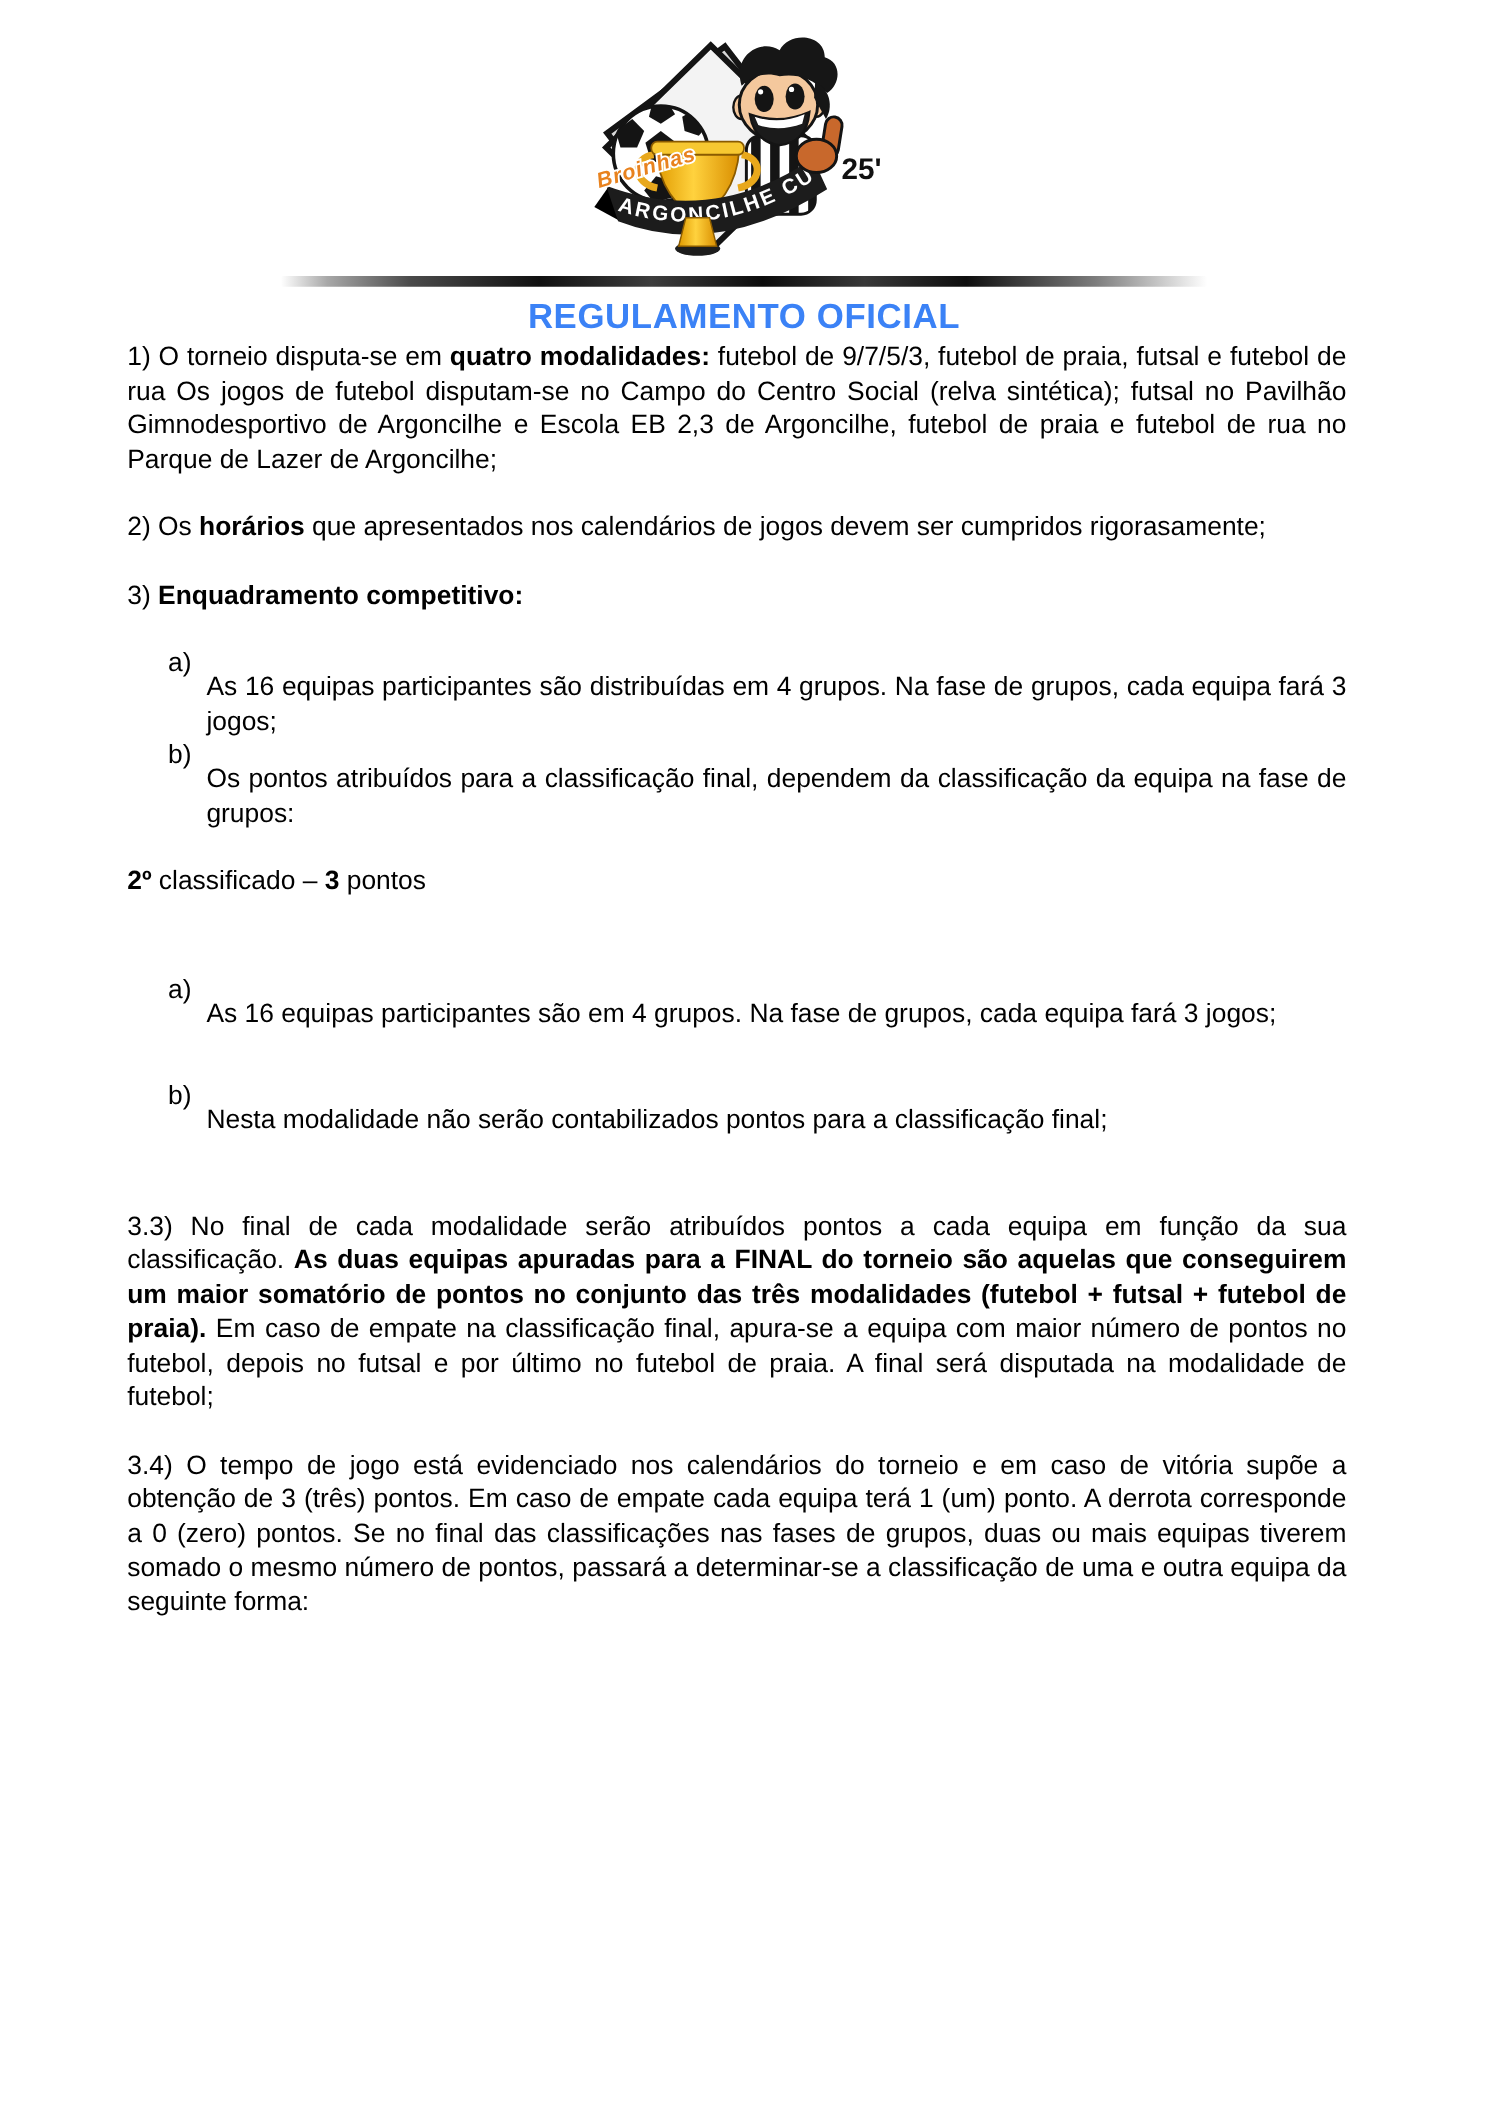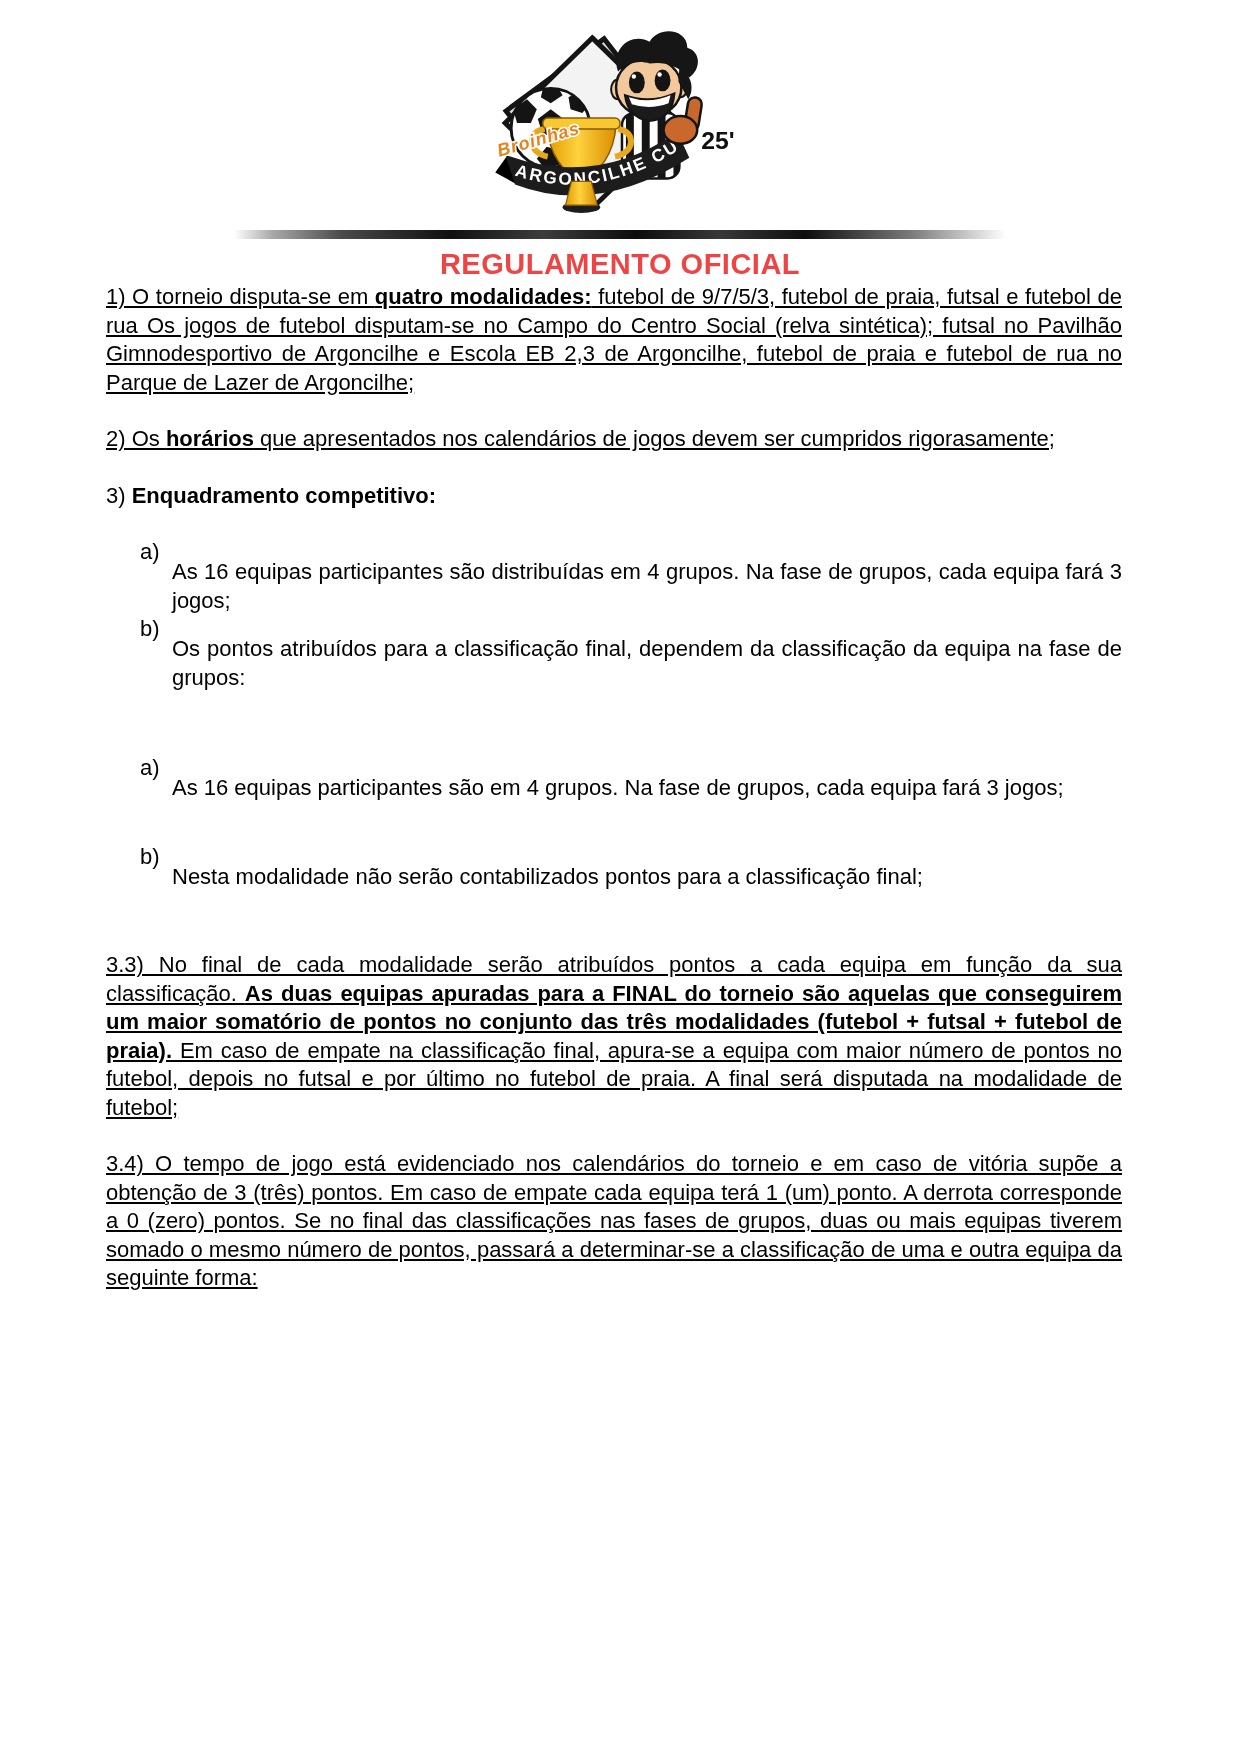--- a/index.html
+++ b/index.html
@@ -26,31 +26,31 @@
       #3d3d3d 40%, #0c0c0c 52%, #383838 63%, #0e0e0e 74%,
       #7d7d7d 88%, #ffffff 100%);
     border-radius:2px;
   }
   .doc-title{
     margin-top:9px;
     text-align:center;
     font-size:29px;
     font-weight:bold;
     letter-spacing:0.5px;
-    color:#ef4444;
+    color:#3b82f6;
   }
   .doc{
     position:absolute;
     left:106px;
     width:1016px;
     top:283px;
     font-size:22px;
     line-height:28.5px;
   }
-  .para{ text-align:justify; margin:0 0 28px 0;text-decoration:underline; }
+  .para{ text-align:justify; margin:0 0 28px 0; }
   .head{ margin:0 0 28px 0; }
   .list{ margin:0 0 28px 0; }
   .list-item{ display:flex; padding-left:34px; }
   .list-item .marker{ flex:0 0 32px; }
   .list-item .li-text{ flex:1; text-align:justify;margin-top:20px; }
   .gap-lg{ margin-bottom:60px; }
   .gap-md{ margin-bottom:40px; }
   .points{ margin:0 0 62px 0; }
   .points .point-line{ text-align:left; }
   b{ font-weight:bold;text-align:right; }
@@ -166,20 +166,21 @@
         <span class="marker">a)</span>
         <span class="li-text"><span>As 16 equipas participantes são distribuídas em 4 grupos. Na fase de grupos, cada equipa fará 3 jogos;</span></span>
       </div>
       <div class="list-item">
         <span class="marker">b)</span>
         <span class="li-text"><span>Os pontos atribuídos para a classificação final, dependem da classificação da equipa na fase de grupos:</span></span>
       </div>
     </div>
 
     <div class="points">
+      <div class="point-line"><b>2º</b><span> classificado – </span><b>3</b><span> pontos</span></div>
     </div>
 
 
     <div class="list-item gap-md">
       <span class="marker">a)</span>
       <span class="li-text"><span>As 16 equipas participantes são em 4 grupos. Na fase de grupos, cada equipa fará 3 jogos;</span></span>
     </div>
 
     <div class="list-item gap-lg">
       <span class="marker">b)</span>

